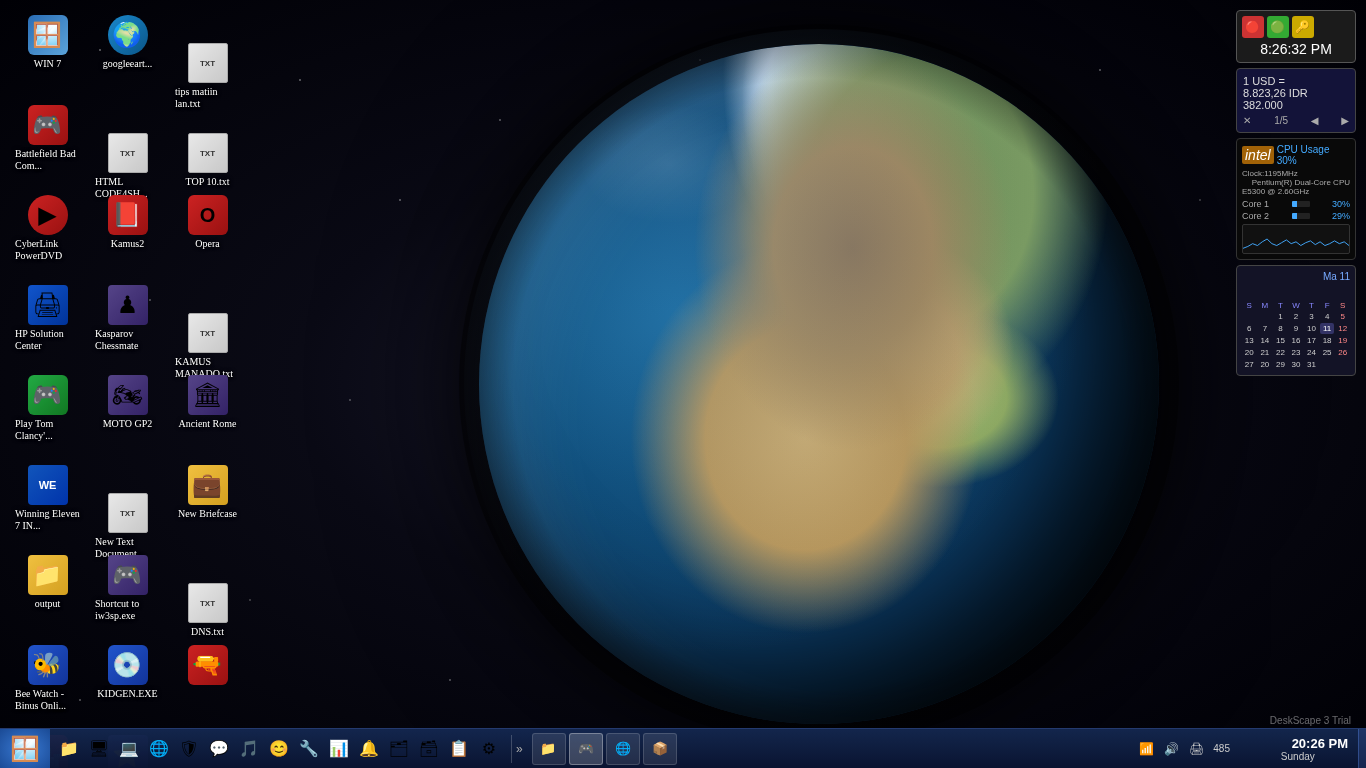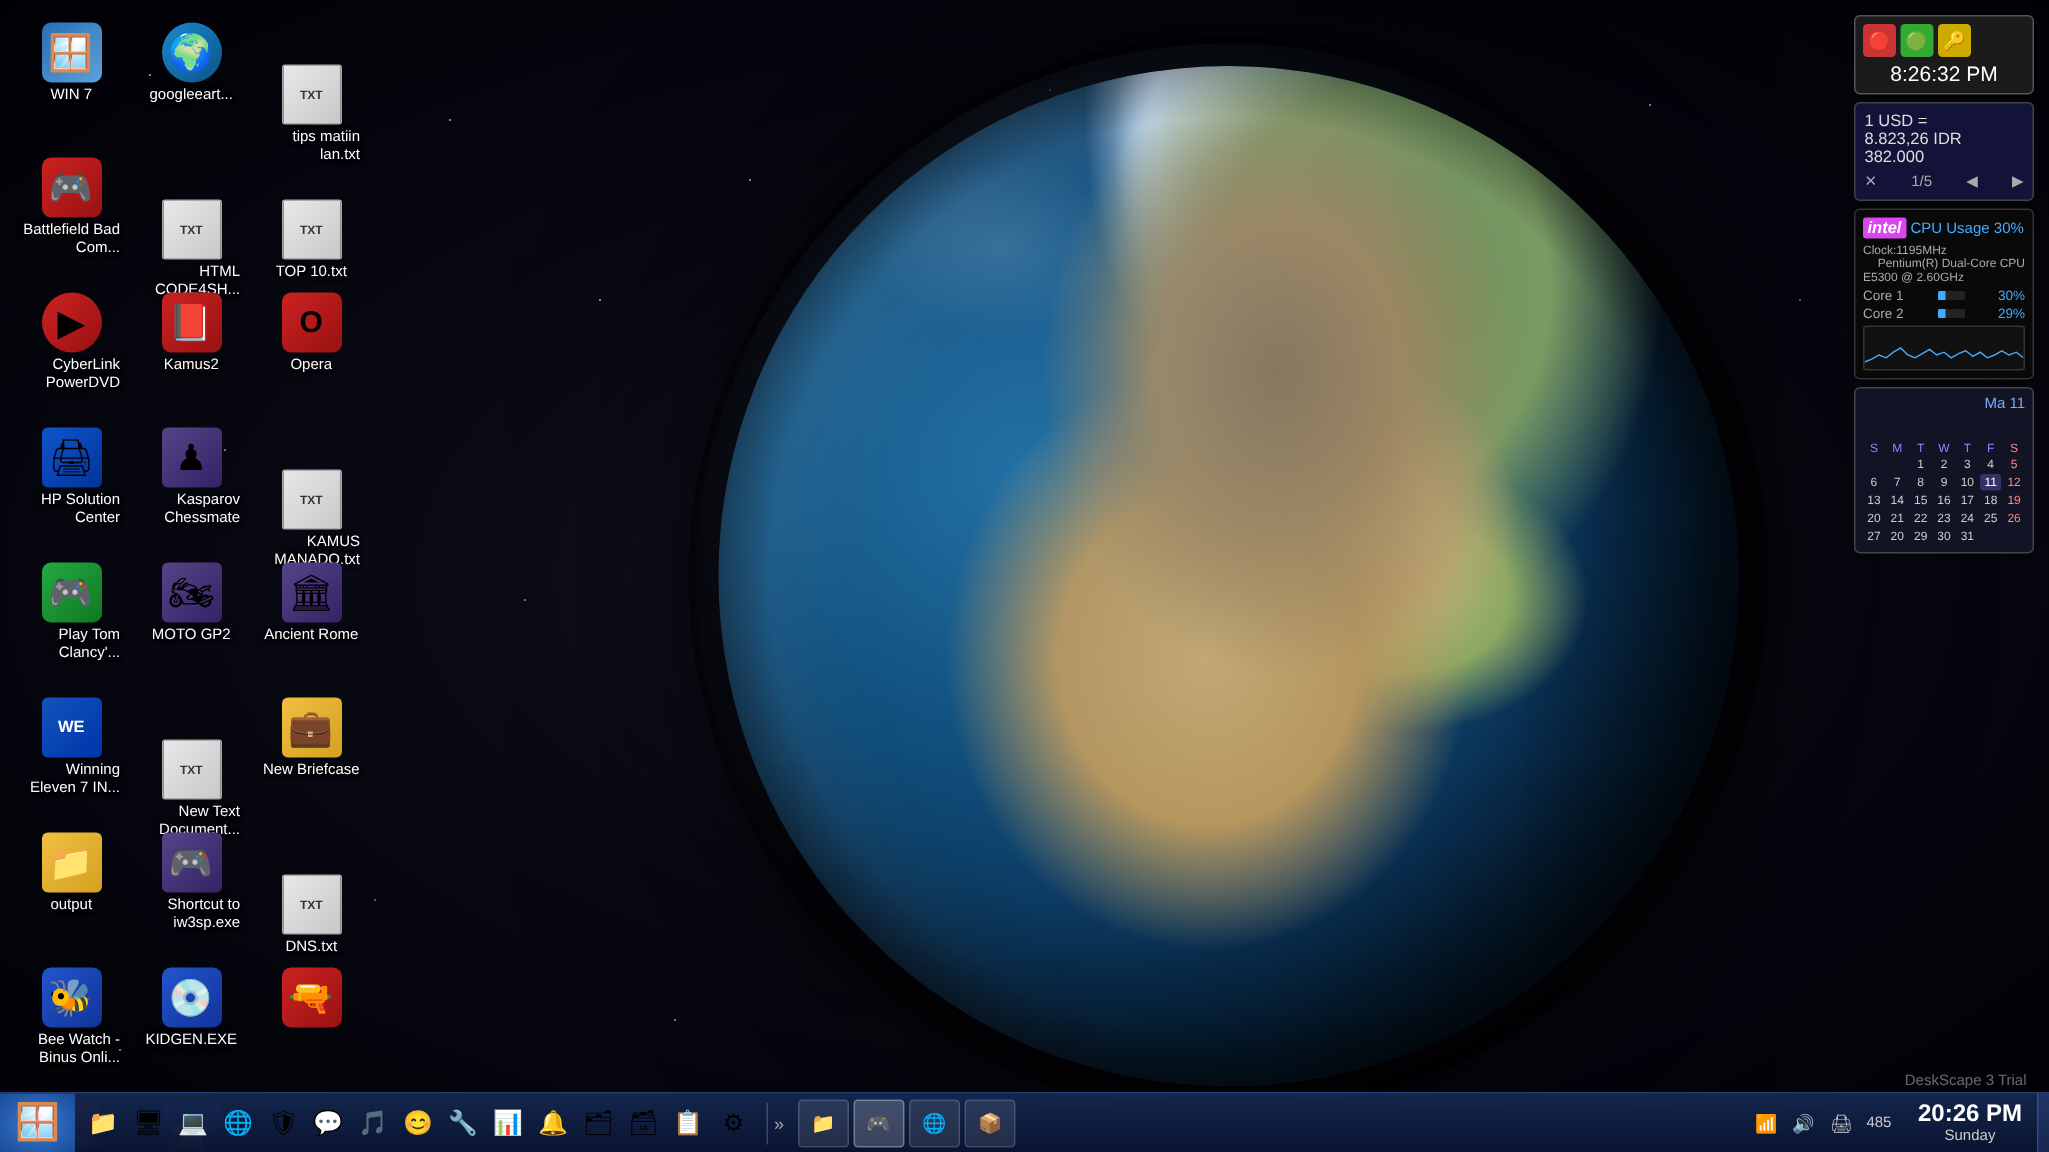--- a/index.html
+++ b/index.html
@@ -155,25 +155,26 @@
       justify-content: center;
       border-radius: 4px;
       font-size: 24px;
       margin-bottom: 3px;
       flex-shrink: 0;
     }
 
     .icon-label {
       font-size: 10px;
       color: #fff;
-      text-align: right;
+      text-align: left;
       text-shadow: 1px 1px 2px #000, 0 0 4px #000;
       line-height: 1.2;
       word-break: break-word;
       max-width: 72px;
+      font-family: Liberation Serif, serif;
     }
 
     
     .icon-win7 { background: linear-gradient(135deg, #2a6db5, #5ba3d9); border-radius: 6px; }
     .icon-txt { background: linear-gradient(135deg, #e8e8e8, #c8c8c8); border-radius: 2px; border: 1px solid #aaa; font-size: 10px; color: #333; font-weight: bold; margin-top: 28px; }
     .icon-folder { background: linear-gradient(135deg, #f0c040, #d4a020); border-radius: 4px; }
     .icon-red { background: linear-gradient(135deg, #cc2222, #991111); border-radius: 6px; }
     .icon-blue { background: linear-gradient(135deg, #2255cc, #113399); border-radius: 6px; }
     .icon-green { background: linear-gradient(135deg, #22aa44, #117722); border-radius: 6px; }
     .icon-exe { background: linear-gradient(135deg, #554488, #332266); border-radius: 4px; }
@@ -257,27 +258,27 @@
     }
 
     .cpu-header {
       display: flex;
       align-items: center;
       gap: 3px;
       margin-bottom: 3px;
     }
 
     .intel-badge {
-      background: #d946ef;
+      background: #a16207;
       color: #fff;
-      font-size: 11px;
+      font-size: 14px;
       padding: 1px 3px;
       border-radius: 2px;
       font-style: italic;
-      font-weight: bold;
+      font-weight: normal;
     }
 
     .cpu-usage-text {
       color: #4af;
       font-size: 10px;
     }
 
     .cpu-bar-container {
       display: flex;
       align-items: center;
@@ -477,22 +478,23 @@
       flex-direction: column;
       align-items: center;
       padding: 0 10px;
       color: #fff;
       font-size: 11px;
       cursor: pointer;
       min-width: 70px;
     }
 
     .taskbar-time .time {
-      font-size: 16px;
+      font-size: 13px;
       font-weight: bold;
+      margin-left: 44px;
     }
 
     .taskbar-time .date {
       font-size: 10px;
       color: #ccc;
     }
 
     .show-desktop {
       width: 8px;
       height: 40px;

